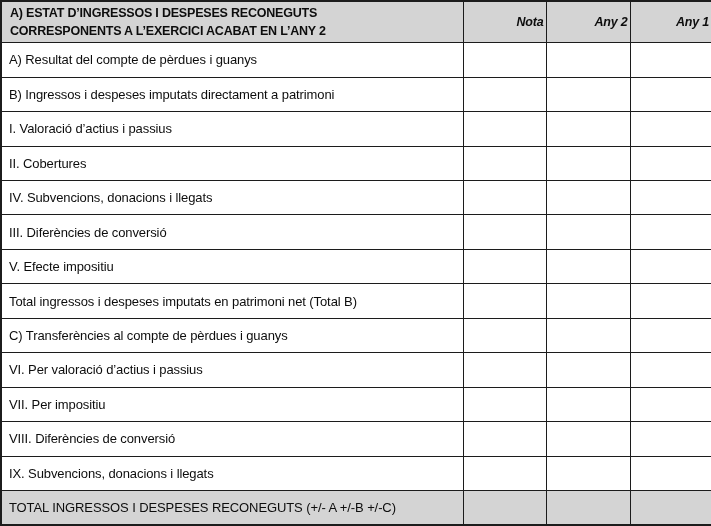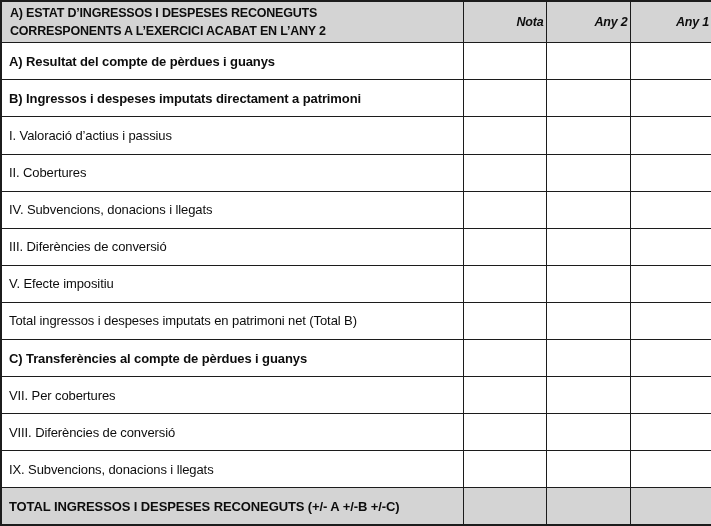--- a/index.html
+++ b/index.html
@@ -43,21 +43,21 @@
     line-height:1.45;
   }
   .statement th.col-head{text-align:right;padding:0 2px;font-style:italic;}
   .statement td{
     font-size:13px;
     padding:0 4px 0 7px;
     text-align:left;
     letter-spacing:-0.1px;
   }
   .statement td.val{padding:0 2px;}
-  .statement tr.bold td{font-weight:bold;}
+  .statement tr.bold td{font-weight:normal;}
   .statement tr.shaded td{background:var(--header-bg);}
 </style>
 </head>
 <body>
 
 <div class="sheet">
   <table class="statement">
     <colgroup>
       <col style="width:462px">
       <col style="width:83px">
@@ -124,21 +124,27 @@
           <td class="val"></td>
           <td class="val"></td>
         </tr>
         <tr class="bold">
           <td>C) Transferències al compte de pèrdues i guanys</td>
           <td class="val"></td>
           <td class="val"></td>
           <td class="val"></td>
         </tr>
         <tr>
-          <td>VII. Per cobertures</td>
+          <td>VI. Per valoració d’actius i passius</td>
+          <td class="val"></td>
+          <td class="val"></td>
+          <td class="val"></td>
+        </tr>
+        <tr>
+          <td>VII. Per impositiu</td>
           <td class="val"></td>
           <td class="val"></td>
           <td class="val"></td>
         </tr>
         <tr>
           <td>VIII. Diferències de conversió</td>
           <td class="val"></td>
           <td class="val"></td>
           <td class="val"></td>
         </tr>

